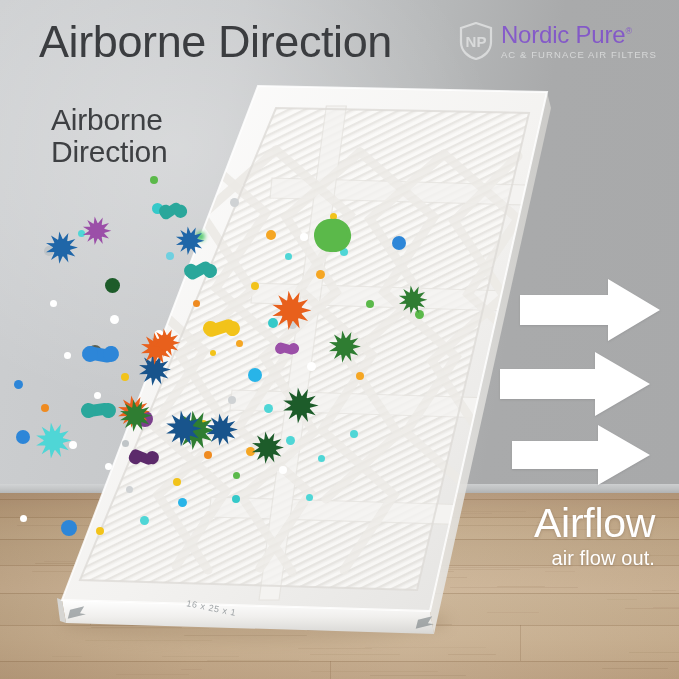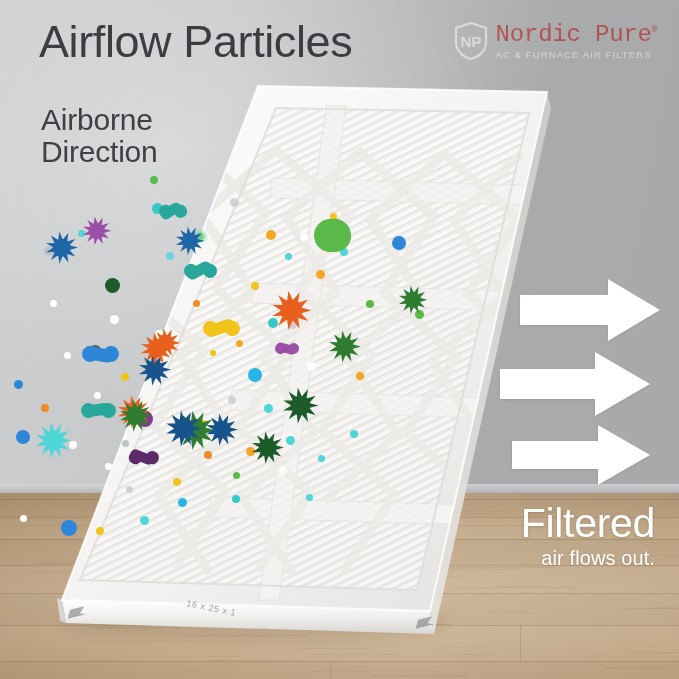--- a/index.html
+++ b/index.html
@@ -59,38 +59,38 @@
   .p{position:absolute;border-radius:50%;}
   .pblur{filter:blur(2.2px);}
 
   
   .title{
     position:absolute;left:39px;top:18px;
     font-size:45px;font-weight:300;color:#3b3d40;letter-spacing:-0.4px;
     line-height:1.05;white-space:nowrap;
   }
   .sub{
-    position:absolute;left:41px;top:104px;
+    position:absolute;left:51px;top:104px;
     font-size:30px;font-weight:300;color:#3e4043;letter-spacing:-0.2px;
     line-height:1.08;
   }
   .sub small{display:block;font-size:20px;letter-spacing:0;color:#46484b;margin-top:2px;}
 
   .filtered{
     position:absolute;right:24px;top:503px;text-align:right;
     color:#ffffff;text-shadow:0 1px 3px rgba(90,70,50,.28);
   }
   .filtered .big{font-size:41px;font-weight:300;letter-spacing:-0.3px;line-height:1.0;}
   .filtered .small{font-size:20px;font-weight:300;letter-spacing:.1px;margin-top:3px;}
 
   
   .logo{position:absolute;right:22px;top:22px;display:flex;align-items:center;gap:8px;opacity:.62;}
   .logo .shield{width:34px;height:38px;}
   .logo .words{line-height:1;}
-  .logo .brand{font-size:24px;font-weight:400;color:#b91c1c;letter-spacing:-0.2px;font-family:Liberation Mono, monospace;}
+  .logo .brand{font-size:24px;font-weight:400;color:#6d28d9;letter-spacing:-0.2px;}
   .logo .brand sup{font-size:9px;vertical-align:super;}
   .logo .tag{font-size:9.5px;color:#f0f1f1;letter-spacing:1.1px;margin-top:3px;}
 
   .sizelabel{
     position:absolute;left:186px;top:603px;
     font-size:9px;color:#7d8488;letter-spacing:.6px;
     transform:rotate(11.5deg);opacity:.72;
   }
 </style>
 </head>
@@ -452,30 +452,30 @@
       <div style="position: absolute; left: 318.1px; top: 218.88px; width: 32.5px; height: 32.5px; background: rgb(91, 185, 74); border-radius: 50%; transform: rotate(-14deg);"></div>
       <div style="position: absolute; left: 313.9px; top: 218.88px; width: 32.5px; height: 32.5px; background: rgb(91, 185, 74); border-radius: 50%; transform: rotate(-14deg);"></div>
       <div style="position: absolute; left: 160px; top: 206px; width: 22px; height: 10px; background: rgb(42, 167, 155); border-radius: 22px; transform: rotate(-34deg);"></div>
       <div style="position: absolute; left: 158.5px; top: 204.8px; width: 12.5px; height: 12.5px; background: rgb(42, 167, 155); border-radius: 50%; transform: rotate(-34deg);"></div>
       <div style="position: absolute; left: 173.5px; top: 204.8px; width: 12.5px; height: 12.5px; background: rgb(42, 167, 155); border-radius: 50%; transform: rotate(-34deg);"></div>
       <div style="position: absolute; left: 276px; top: 344px; width: 20px; height: 9px; background: rgb(155, 79, 168); border-radius: 20px; transform: rotate(16deg);"></div>
       <div style="position: absolute; left: 274.65px; top: 342.92px; width: 11.25px; height: 11.25px; background: rgb(155, 79, 168); border-radius: 50%; transform: rotate(16deg);"></div>
       <div style="position: absolute; left: 288.35px; top: 342.92px; width: 11.25px; height: 11.25px; background: rgb(155, 79, 168); border-radius: 50%; transform: rotate(16deg);"></div>
     </div>
 
-  <div class="title">Airflow Particles</div>
+  <div class="title">Airborne Direction</div>
 
   <div class="sub">
     <span>Airborne</span><br>
     <span>Direction</span>
   </div>
 
   <div class="filtered">
-    <div class="big">Filtered</div>
-    <div class="small">air flows out.</div>
+    <div class="big">Airflow</div>
+    <div class="small">air flow out.</div>
   </div>
 
   <div class="sizelabel">16 x 25 x 1</div>
 
   <div class="logo">
     <svg class="shield" viewBox="0 0 34 38">
       <path d="M17 1 L32 6 V20 C32 29 25 35 17 37 C9 35 2 29 2 20 V6 Z" fill="none" stroke="#f2f3f3" stroke-width="2.2"></path>
       <text x="17" y="25" font-family="Liberation Sans, sans-serif" font-size="15" font-weight="bold" fill="#f2f3f3" text-anchor="middle">NP</text>
     </svg>
     <div class="words">

